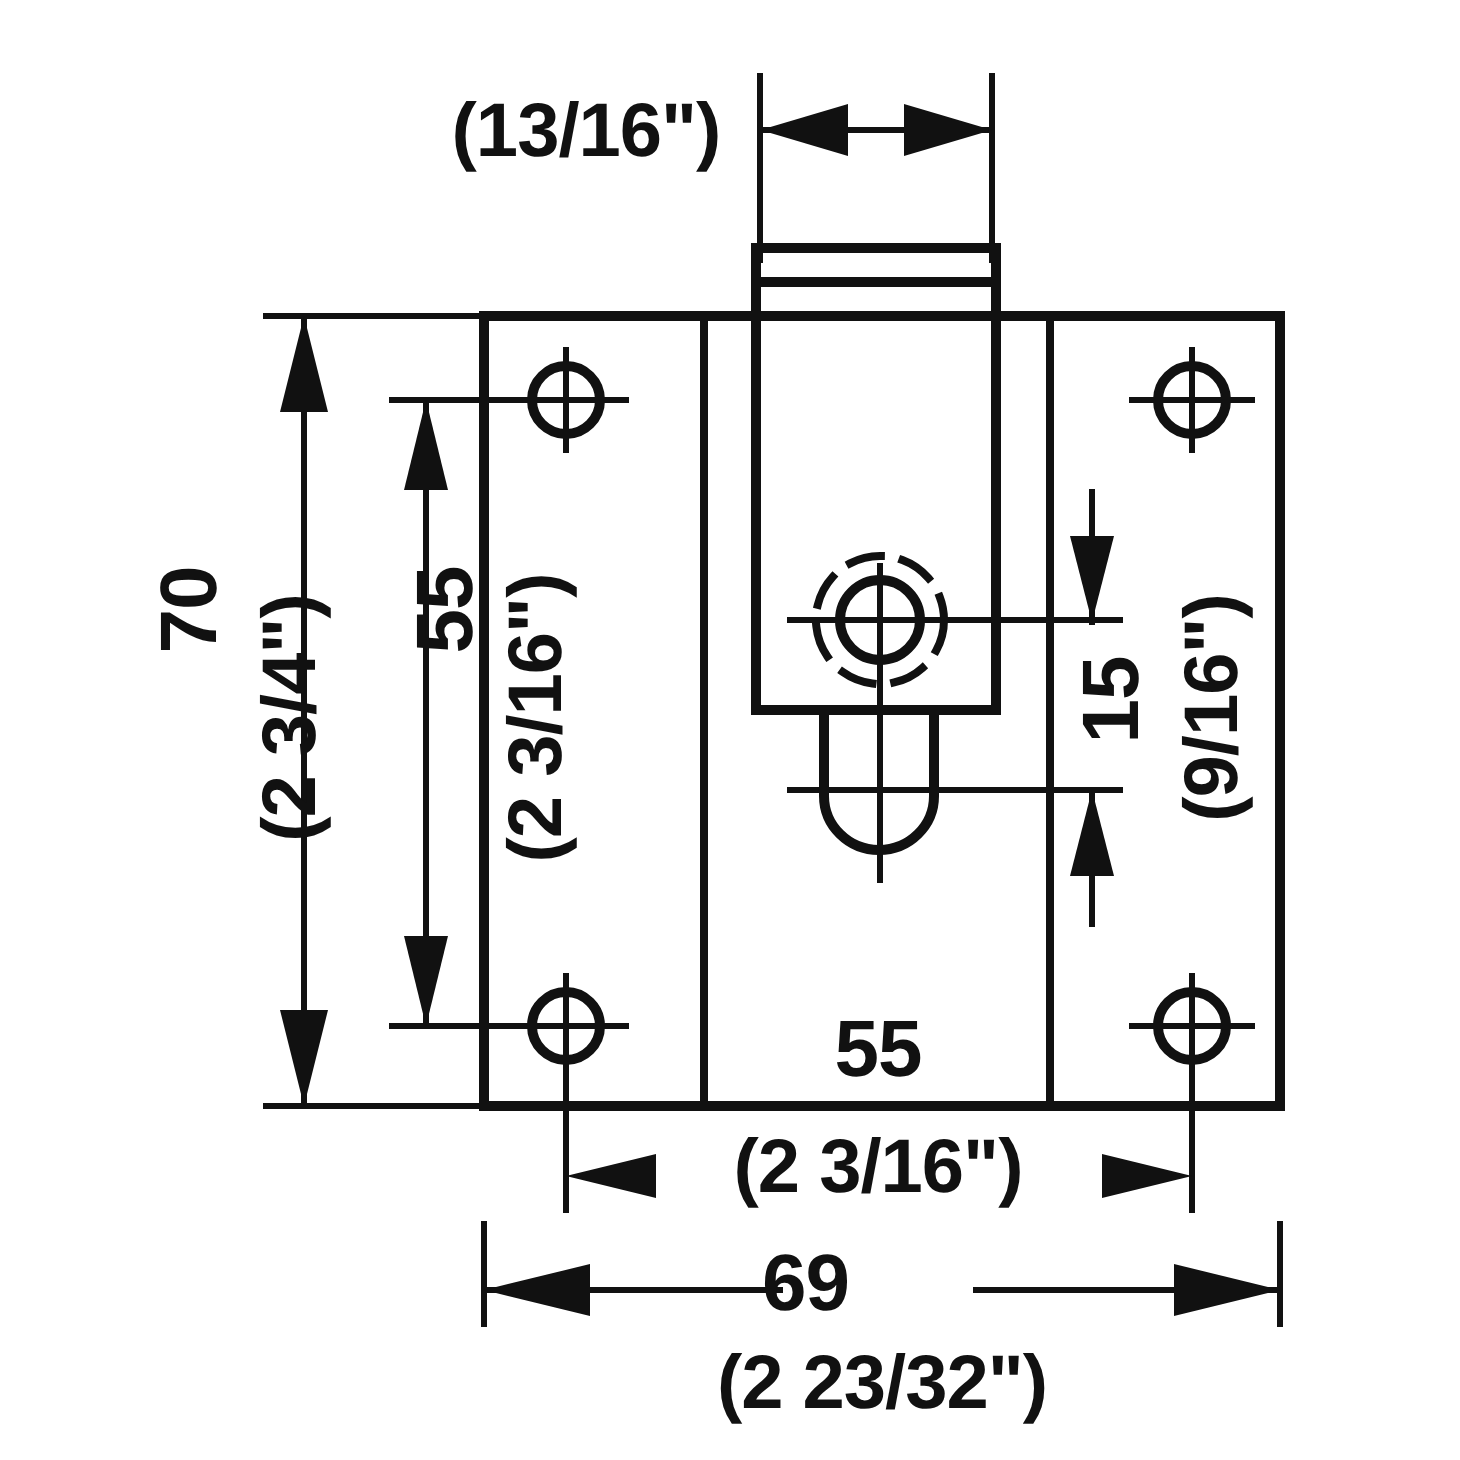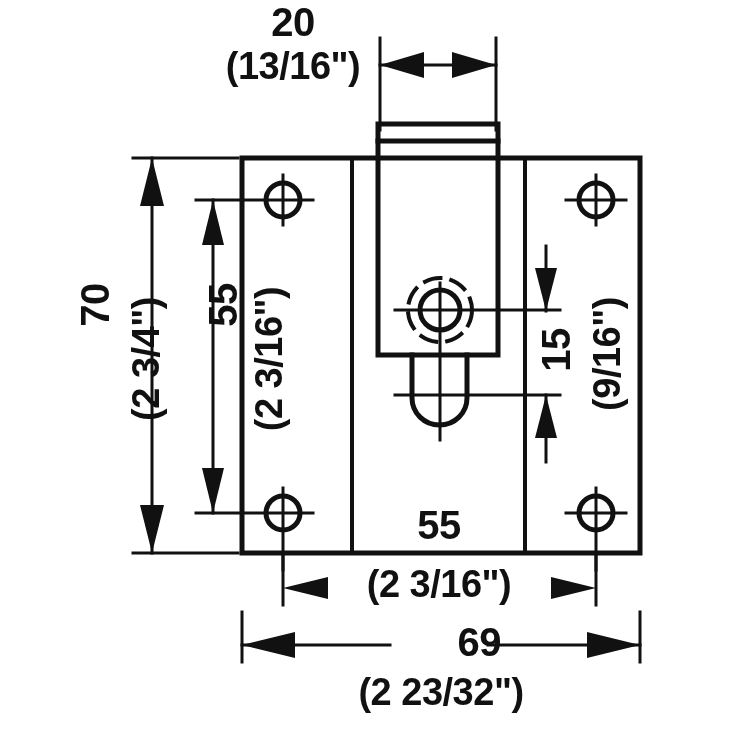--- a/index.html
+++ b/index.html
@@ -109,31 +109,30 @@
 
       <line x1="242" y1="612" x2="242" y2="662" stroke-width="3"></line>
       <line x1="640" y1="612" x2="640" y2="662" stroke-width="3"></line>
       <line x1="242" y1="645" x2="390" y2="645" stroke-width="3"></line>
       <line x1="488" y1="645" x2="640" y2="645" stroke-width="3"></line>
       <polygon fill="#111111" stroke="none" points="242,645 295,632 295,658"></polygon>
       <polygon fill="#111111" stroke="none" points="640,645 587,632 587,658"></polygon>
     </g>
   </svg>
 
-  <div class="dim-label dim-num" style="left:233px; top:2px; width:120px; text-align:center;">20</div>
   <div class="dim-label dim-frac" style="left:168px; top:47px; width:250px; text-align:center;">(13/16")</div>
 
   <div class="dim-label dim-num rot" style="left:45px; top:285px; width:100px; text-align:center; transform:rotate(-90deg);">70</div>
   <div class="dim-label dim-frac rot" style="left:38px; top:340px; width:215px; text-align:center; transform:rotate(-90deg);">(2 3/4")</div>
 
   <div class="dim-label dim-num rot" style="left:173px; top:285px; width:100px; text-align:center; transform:rotate(-90deg);">55</div>
   <div class="dim-label dim-frac rot" style="left:161px; top:340px; width:215px; text-align:center; transform:rotate(-90deg);">(2 3/16")</div>
 
   <div class="dim-label dim-num rot" style="left:506px; top:330px; width:100px; text-align:center; transform:rotate(-90deg);">15</div>
   <div class="dim-label dim-frac rot" style="left:514px; top:335px; width:185px; text-align:center; transform:rotate(-90deg);">(9/16")</div>
 
   <div class="dim-label dim-num" style="left:379px; top:505px; width:120px; text-align:center;">55</div>
   <div class="dim-label dim-frac" style="left:319px; top:565px; width:240px; text-align:center;">(2 3/16")</div>
 
-  <div class="dim-label dim-num" style="left:381px; top:622px; width:120px; text-align:right;">69</div>
+  <div class="dim-label dim-num" style="left:381px; top:622px; width:120px; text-align:left;">69</div>
   <div class="dim-label dim-frac" style="left:291px; top:673px; width:300px; text-align:center;">(2 23/32")</div>
 
 </div>
 
 </body></html>

